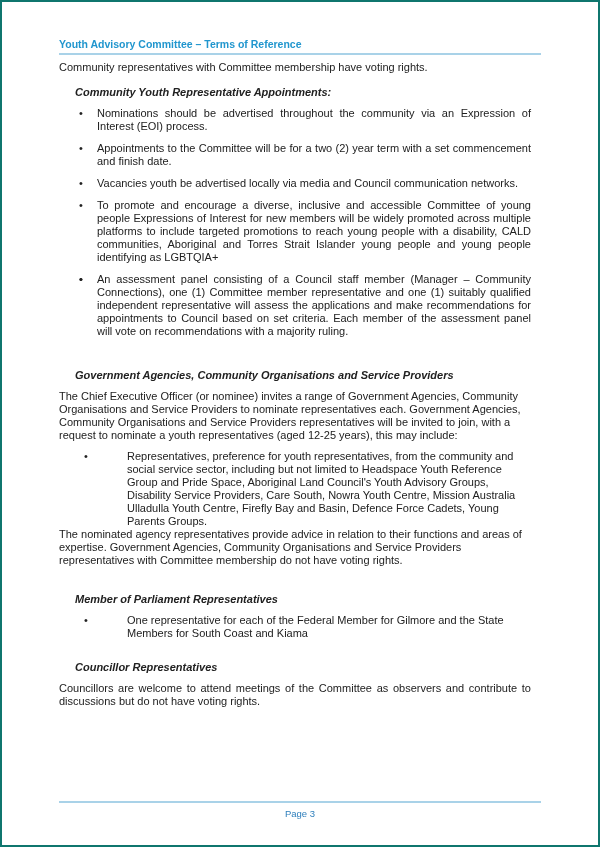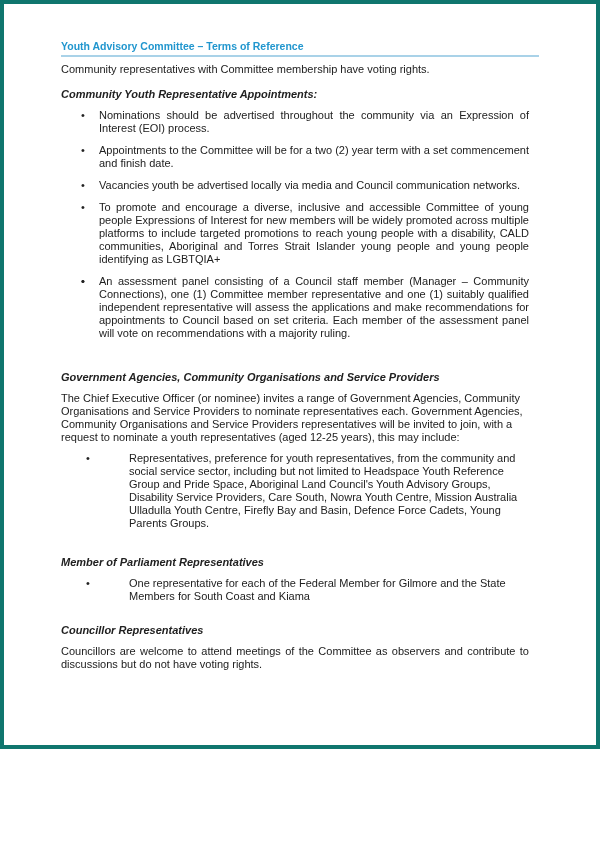--- a/index.html
+++ b/index.html
@@ -1,21 +1,21 @@
 <!DOCTYPE html>
 <html style="--accent_blue: #2196CE; --rule_blue: #A9D2E8; --page_number_blue: #2E7FBC; --text_color: #212121;"><head>
 <meta charset="utf-8">
 <style>
   html, body { margin: 0; padding: 0; background: #ffffff; }
   .page {
     position: relative;
     width: 600px;
-    height: 749px;
+    height: 847px;
     background: #ffffff;
-    border: 4px solid #0f766e;
+    border: 2px solid #0f766e;
     box-sizing: border-box;
     overflow: hidden;
     font-family: "Liberation Sans", sans-serif;
     color: var(--text_color, #212121);
   }
   .doc-header {
     position: absolute;
     top: 36px;
     left: 57px;
     right: 57px;
@@ -36,21 +36,21 @@
     font-size: 11px;
     line-height: 13px;
   }
   .content p { margin: 0 0 8px 0; }
   .justify { text-align: justify; }
   .sec-heading {
     font-size: 11px;
     line-height: 13px;
     font-weight: bold;
     font-style: italic;
-    margin: 0 0 8px 0;
+    margin: 0 0 8px 16px;
   }
   .mt12 { margin-top: 12px; }
   .mt31 { margin-top: 31px; }
   .mt26 { margin-top: 26px; }
   .mt21 { margin-top: 21px; }
   ul.list { list-style: none; margin: 0; padding: 0; }
   .list li { position: relative; margin-bottom: 9px; }
   .list li:last-child { margin-bottom: 0; }
   .l1 li { padding-left: 38px; }
   .l1 .marker { position: absolute; left: 20px; top: 0; }
@@ -117,20 +117,21 @@
 
     <p>The Chief Executive Officer (or nominee) invites a range of Government Agencies, Community Organisations and Service Providers to nominate representatives each. Government Agencies, Community Organisations and Service Providers representatives will be invited to join, with a request to nominate a youth representatives (aged 12-25 years), this may include:</p>
 
     <ul class="list l2 mb12">
       <li>
         <span class="marker">•</span>
         <span>Representatives, preference for youth representatives, from the community and social service sector, including but not limited to Headspace Youth Reference Group and Pride Space, Aboriginal Land Council's Youth Advisory Groups, Disability Service Providers, Care South, Nowra Youth Centre, Mission Australia Ulladulla Youth Centre, Firefly Bay and Basin, Defence Force Cadets, Young Parents Groups.</span>
       </li>
     </ul>
 
+    <p>The nominated agency representatives provide advice in relation to their functions and areas of expertise. Government Agencies, Community Organisations and Service Providers representatives with Committee membership do not have voting rights.</p>
 
     <h2 class="sec-heading mt26">Member of Parliament Representatives</h2>
 
     <ul class="list l2 mb8">
       <li>
         <span class="marker">•</span>
         <span>One representative for each of the Federal Member for Gilmore and the State Members for South Coast and Kiama</span>
       </li>
     </ul>
 

